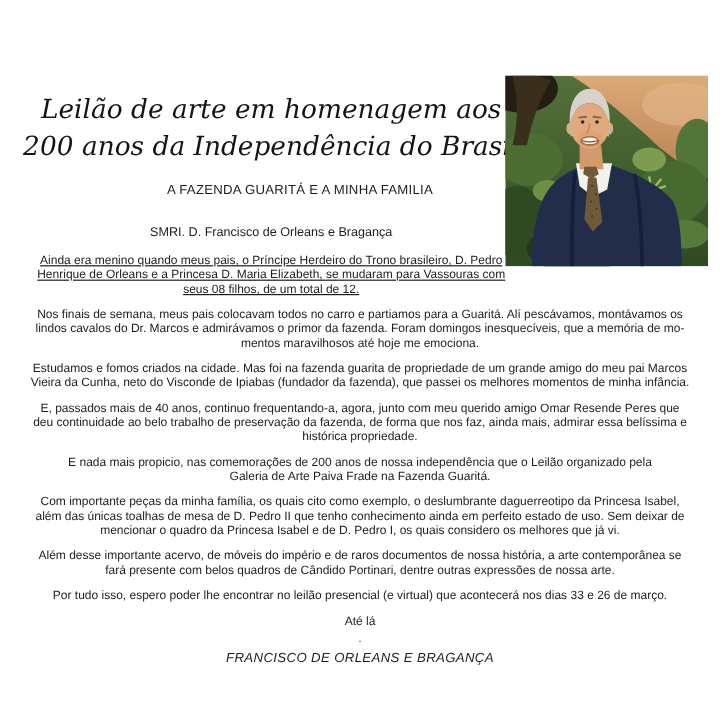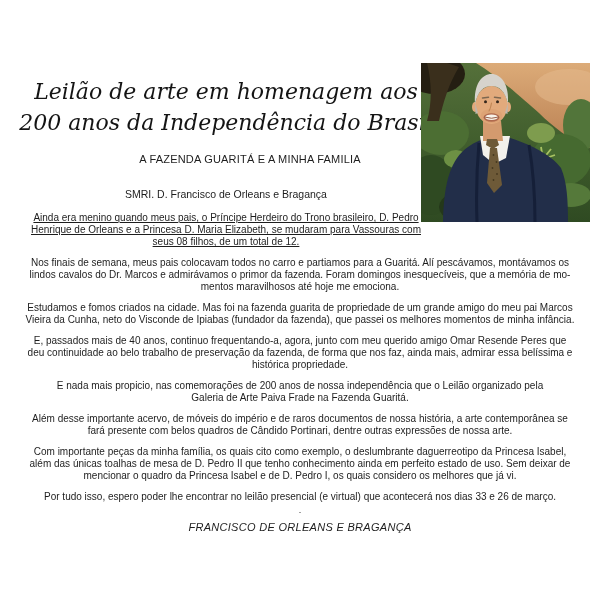--- a/index.html
+++ b/index.html
@@ -160,23 +160,24 @@
     <p class="para">Nos finais de semana, meus pais colocavam todos no carro e partiamos para a Guaritá. Alí pescávamos, montávamos os
 lindos cavalos do Dr. Marcos e admirávamos o primor da fazenda. Foram domingos inesquecíveis, que a memória de mo-
 mentos maravilhosos até hoje me emociona.</p>
     <p class="para">Estudamos e fomos criados na cidade. Mas foi na fazenda guarita de propriedade de um grande amigo do meu pai Marcos
 Vieira da Cunha, neto do Visconde de Ipiabas (fundador da fazenda), que passei os melhores momentos de minha infância.</p>
     <p class="para">E, passados mais de 40 anos, continuo frequentando-a, agora, junto com meu querido amigo Omar Resende Peres que
 deu continuidade ao belo trabalho de preservação da fazenda, de forma que nos faz, ainda mais, admirar essa belíssima e
 histórica propriedade.</p>
     <p class="para">E nada mais propicio, nas comemorações de 200 anos de nossa independência que o Leilão organizado pela
 Galeria de Arte Paiva Frade na Fazenda Guaritá.</p>
-    <p class="para">Além desse importante acervo, de móveis do império e de raros documentos de nossa história, a arte contemporânea se
-fará presente com belos quadros de Cândido Portinari, dentre outras expressões de nossa arte.</p>
     <p class="para">Com importante peças da minha família, os quais cito como exemplo, o deslumbrante daguerreotipo da Princesa Isabel,
 além das únicas toalhas de mesa de D. Pedro II que tenho conhecimento ainda em perfeito estado de uso. Sem deixar de
 mencionar o quadro da Princesa Isabel e de D. Pedro I, os quais considero os melhores que já vi.</p>
+    <p class="para">Além desse importante acervo, de móveis do império e de raros documentos de nossa história, a arte contemporânea se
+fará presente com belos quadros de Cândido Portinari, dentre outras expressões de nossa arte.</p>
     <p class="para">Por tudo isso, espero poder lhe encontrar no leilão presencial (e virtual) que acontecerá nos dias 33 e 26 de março.</p>
+    <p class="para closing">Até lá</p>
     <p class="para mark">.</p>
     <p class="para signature">FRANCISCO DE ORLEANS E BRAGANÇA</p>
   </div>
 
 </div>
 
 </body></html>

